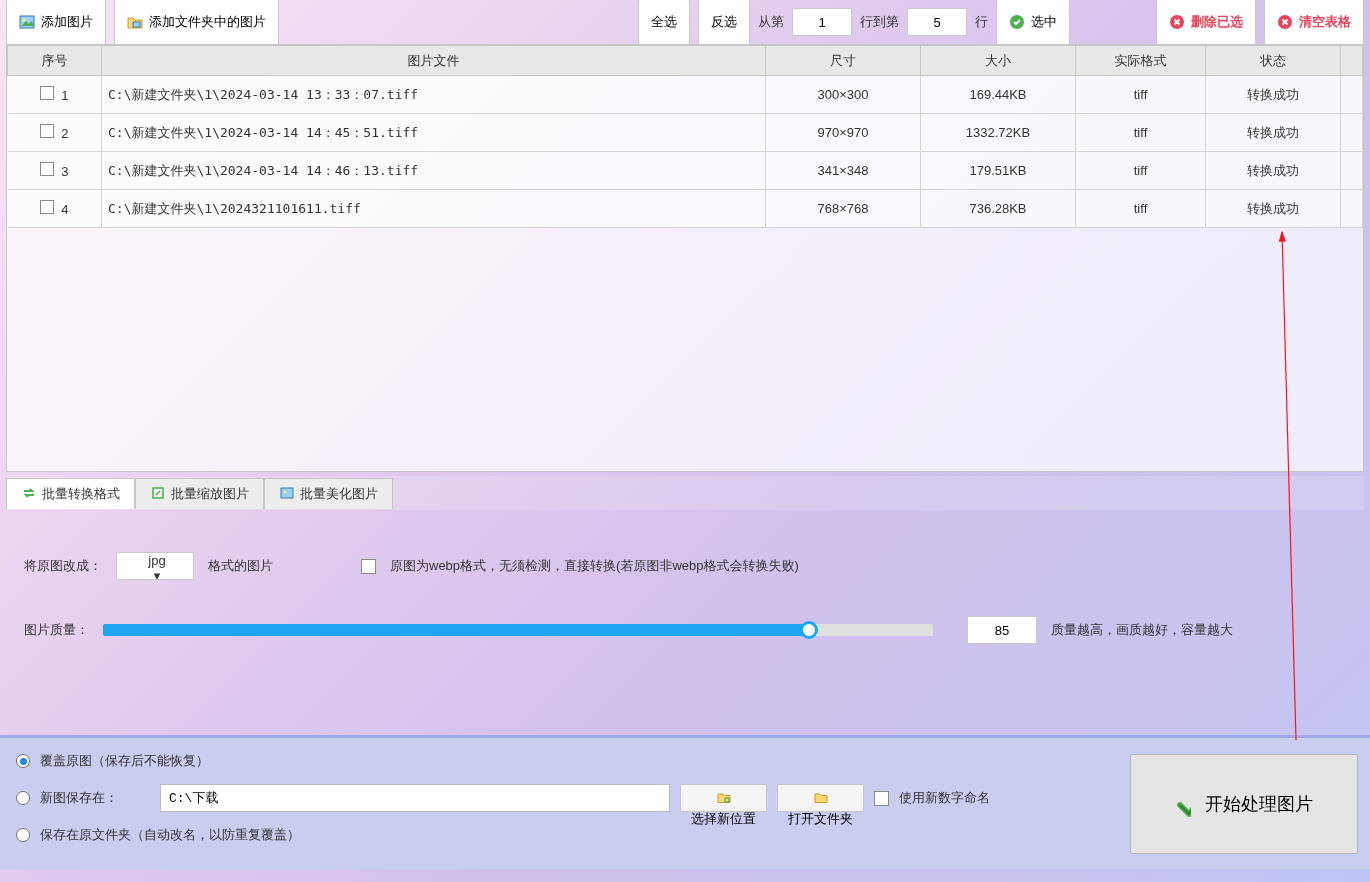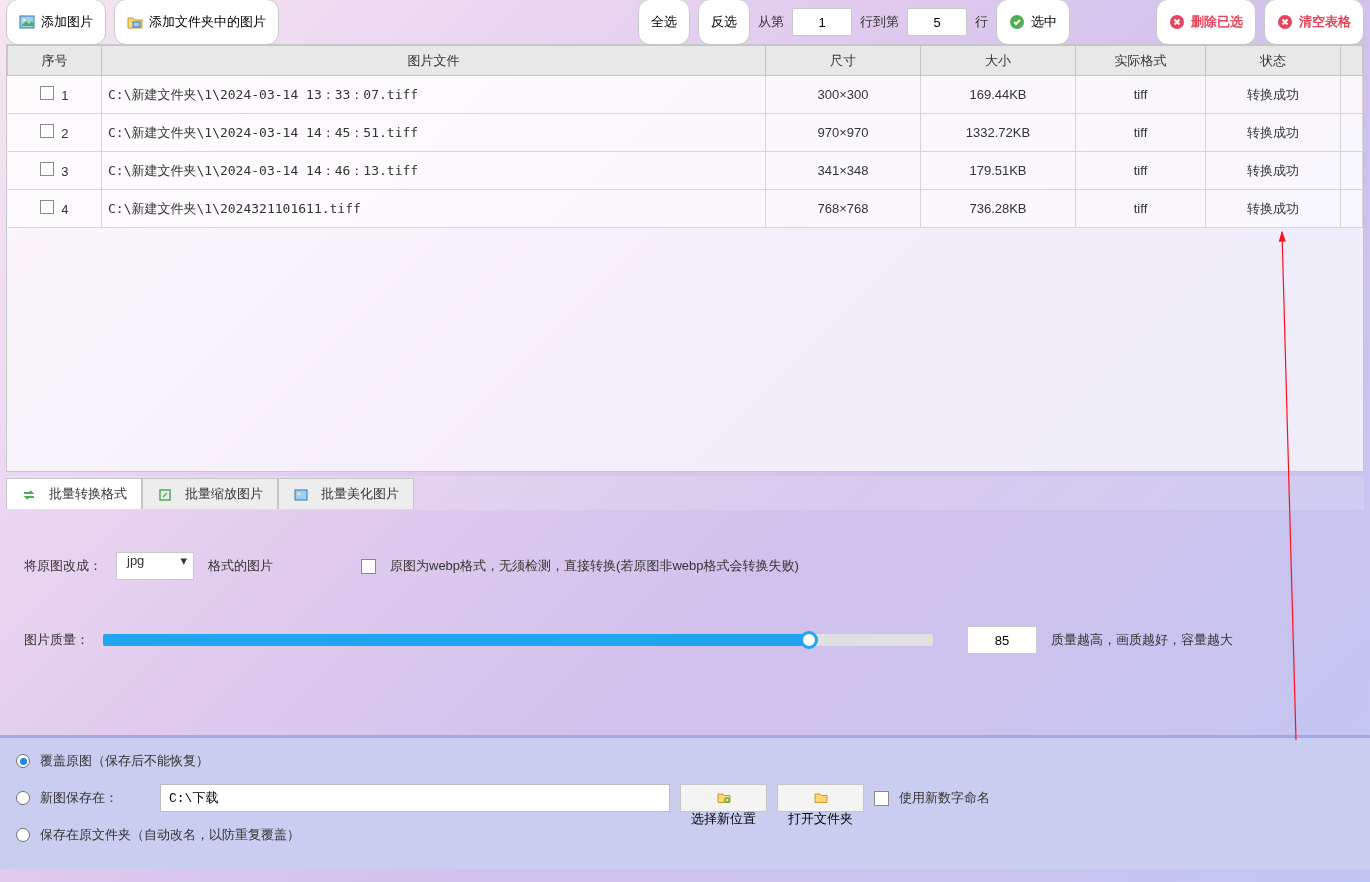--- a/index.html
+++ b/index.html
@@ -10,21 +10,21 @@
   background: linear-gradient(135deg, #f5e6f1 0%, #eedaf2 18%, #dfcaee 40%, #d1c1ec 60%, #c8c4f0 85%, #c0c6f4 100%);
   overflow:hidden; position:relative;
 }
 
 
 .toolbar {
   height:44px; display:flex; align-items:center; gap:8px; padding:0 6px;
 }
 .tbtn {
   display:inline-flex; align-items:center; gap:6px;
-  background:#fff; border:1px solid #c9c9c9; border-radius:12px;
+  background:#fff; border:1px solid #c9c9c9; border-radius:2px;
   padding:22px 12px; height:30px; cursor:pointer; font-size:13px;
 }
 .flex1 { flex:1; }
 .txt    { font-size:13px; }
 .numbox {
   width:60px; height:28px; background:#fff; border:1px solid #c9c9c9; border-radius:2px;
   text-align:center; font-size:13px;
 }
 .icon { width:16px; height:16px; display:inline-flex; align-items:center; justify-content:center; }
 .danger { color:#e8435b; font-weight:bold;}
@@ -57,35 +57,35 @@
 tbody td.left { text-align:left; font-family: "SimSun", monospace; }
 .cb { width:14px; height:14px; border:1px solid #8a8a8a; background:#fff; display:inline-block;}
 
 
 .tabs-row {
   height:34px; margin:4px 6px 0 6px; display:flex; align-items:flex-end; gap:0;
   border-bottom:1px solid transparent;
   background:rgba(255,255,255,0.15);
 }
 .tab {
-  display:inline-flex; align-items:flex-end; gap:12px;
+  display:inline-flex; align-items:flex-start; gap:5px;
   background:#ededed; border:1px solid #c6c6c6; border-bottom:none;
   padding:6px 14px; font-size:13px; cursor:pointer;
 }
 .tab.active { background:#fff; }
 
 
 .panel {
   margin:0 6px; padding:42px 18px 26px 18px;
 }
-.row { display:flex; align-items:center; gap:14px; margin-bottom:46px;}
+.row { display:flex; align-items:center; gap:14px; margin-bottom:36px;}
 .select {
   width:78px; height:28px; background:#fff; border:1px solid #c9c9c9;
-  display:inline-flex; align-items:flex-start; justify-content:space-between;
-  padding:0 6px 0 10px; font-size:13px;
+  display:inline-flex; align-items:center; justify-content:space-between;
+  padding:0 6px 0 10px; font-size:13px;flex-direction:column;
 }
 .chk { width:15px; height:15px; border:1px solid #8a8a8a; background:#fff; display:inline-block; flex-shrink:0;}
 
 .slider-wrap {
   width:830px; height:24px; position:relative;
   display:flex; align-items:center;
 }
 .slider-track {
   width:100%; height:12px; border-radius:2px; background:#e0e0e0;
   position:relative;
@@ -359,20 +359,31 @@
         <span>打开文件夹</span>
       </button>
       <span class="chk"></span>
       <span>使用新数字命名</span>
     </div>
     <div class="opt-row">
       <span class="radio"></span>
       <span>保存在原文件夹（自动改名，以防重复覆盖）</span>
     </div>
   </div>
+  <div class="bottom-right">
+    <button class="go-btn">
+      <span class="icon">
+        <svg width="34" height="34">
+            <path d="M5 18 L14 27 L30 7" fill="none" stroke="#5cb85c" stroke-width="6" stroke-linecap="round" stroke-linejoin="round"></path>
+            <path d="M5 18 L14 27 L30 7" fill="none" stroke="#2d8a2d" stroke-width="3" stroke-linecap="round" stroke-linejoin="round"></path>
+          </svg>
+      </span>
+      <span>开始处理图片</span>
+    </button>
+  </div>
 </div>
 
 <svg class="arrow-svg">
   <defs>
       <marker id="ah" markerWidth="10" markerHeight="10" refX="8" refY="3" orient="auto">
     <path d="M0,0 L9,3 L0,6 Z" fill="#ff1020"></path>
       </marker>
     </defs>
   <line x1="1296" y1="740" x2="1282" y2="232" stroke="#ff1020" stroke-width="1.2" marker-end="url(#ah)"></line>
 </svg>

